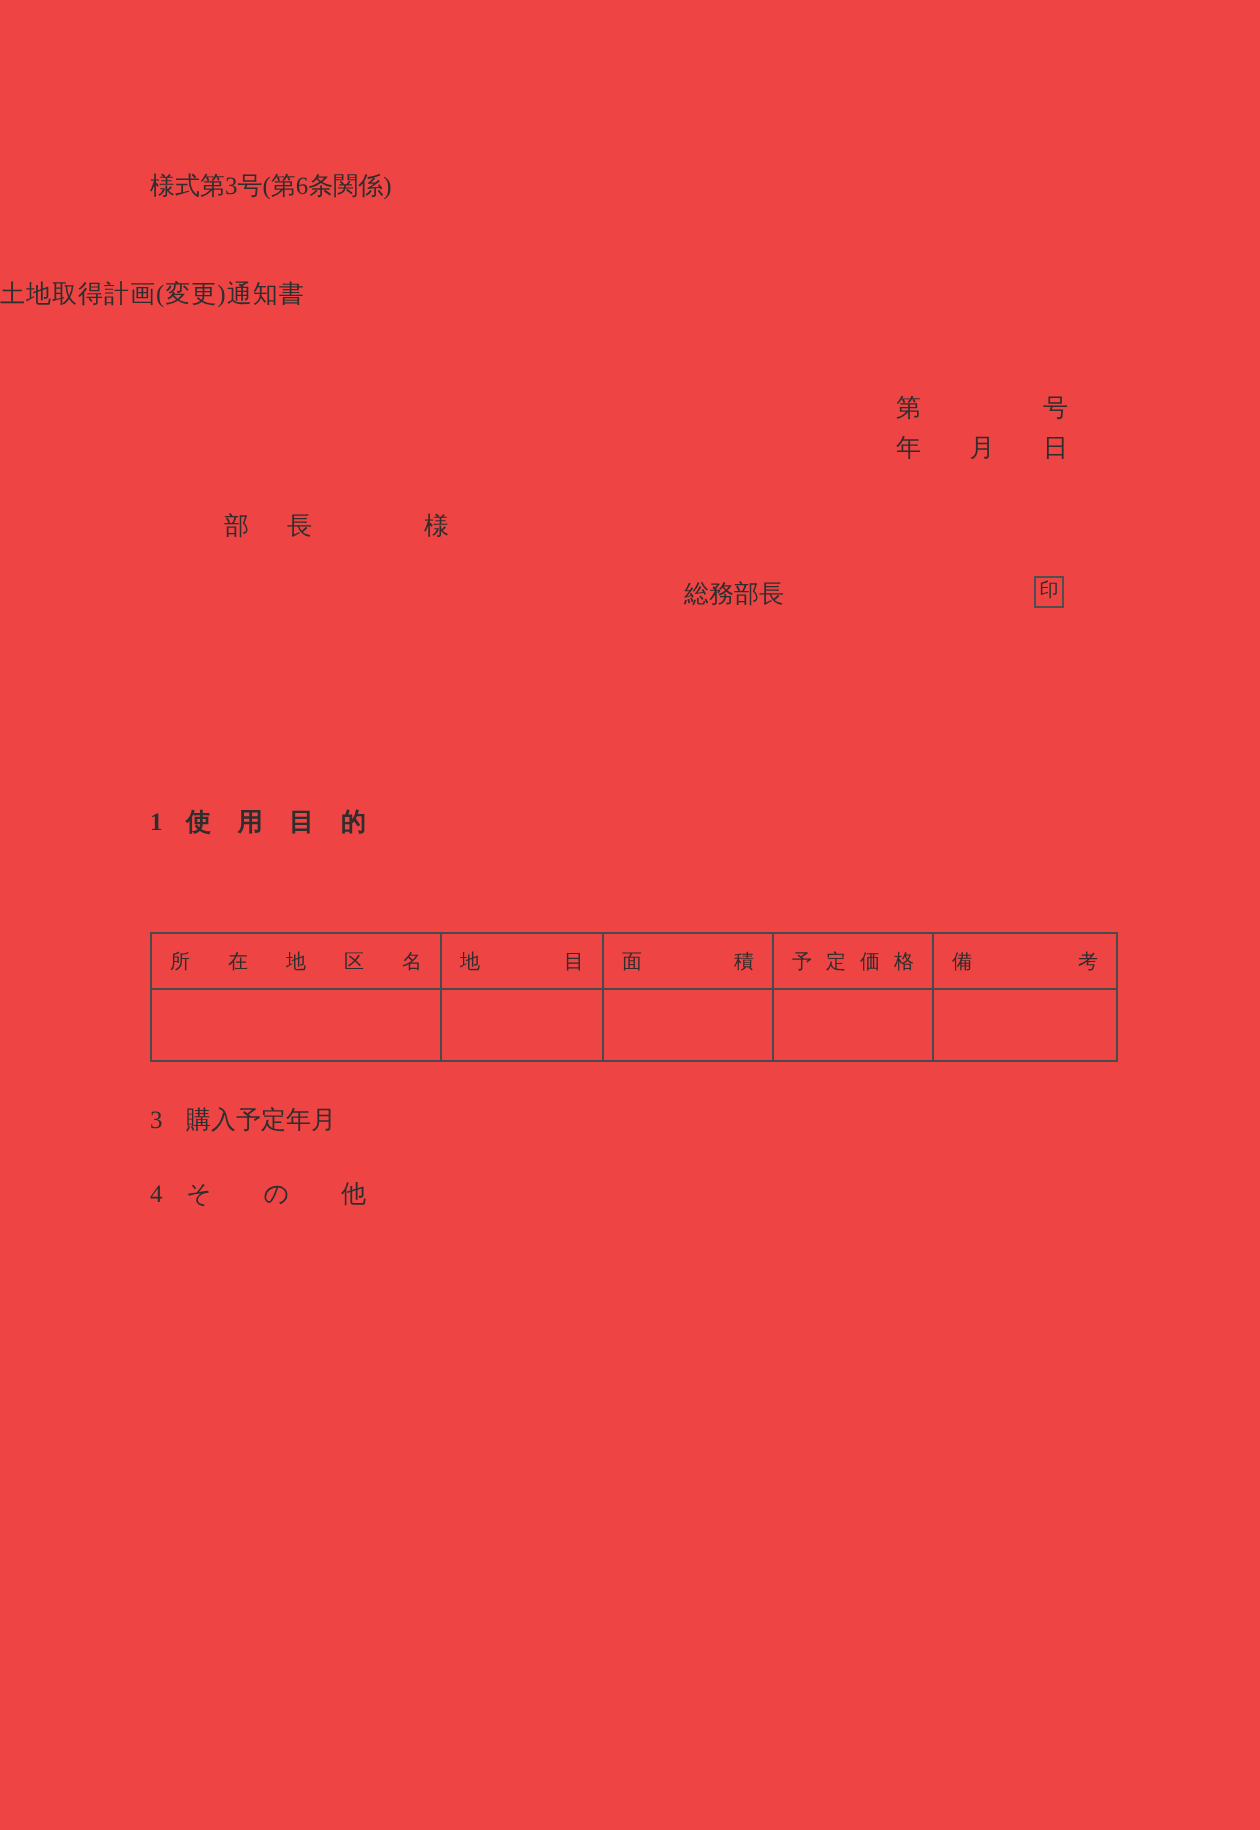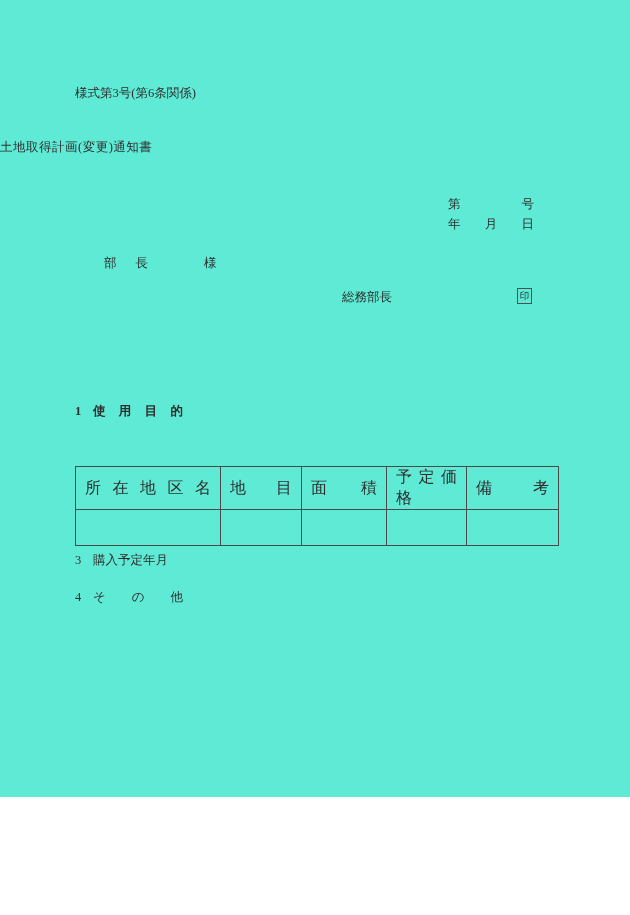--- a/index.html
+++ b/index.html
@@ -1,37 +1,37 @@
 <!DOCTYPE html>
 <html><head>
 <meta charset="utf-8">
 <style>
   html,body { margin:0; padding:0; }
   .page {
     position:relative;
-    width:630px; height:797px;
-    background:#5eead4;
+    width:630px; height:915px;
+    background:#ef4444;
     color:#2e2e2e;
     font-family:"Liberation Serif","DejaVu Serif",serif;
     font-size:12.5px;
     overflow:hidden;
   }
   .abs { position:absolute; }
   .title {
     left:0; right:0; top:139px;
     text-align:left;
     letter-spacing:0.5px;
   }
   .form-number { left:75px; top:85px; }
   .meta-line {
     left:448px; top:196px; width:86px;
     display:flex; justify-content:space-between;
   }
   .date-line { top:216px; }
-  .addressee { left:104px; top:255px; }
+  .addressee { left:112px; top:255px; }
   .addressee .p2 { margin-left:19px; }
   .addressee .p3 { margin-left:56px; }
   .sender { left:342px; top:289px; }
   .seal-box {
     left:517px; top:288px;
     width:13px; height:14px;
     border:1px solid #4f4f4f;
     font-size:9.5px; line-height:14px;
     text-align:center;
   }
@@ -45,21 +45,21 @@
   }
   .w90 { width:90px; }
   .item1 { top:403px;font-weight:bold; }
   .item2 { top:440px; }
   .item3 { top:552px; }
   .item4 { top:589px; }
   table.land {
     position:absolute; left:75px; top:466px;
     border-collapse:collapse;
     table-layout:fixed;
-    font-size:16px; color:#2e2e2e;
+    font-size:10px; color:#2e2e2e;
   }
   table.land th, table.land td {
     border:1px solid #4a4a4a;
     font-weight:normal;
     padding:0 9px;
     vertical-align:middle;
   }
   table.land th {
     height:27px;
     text-align:justify;

